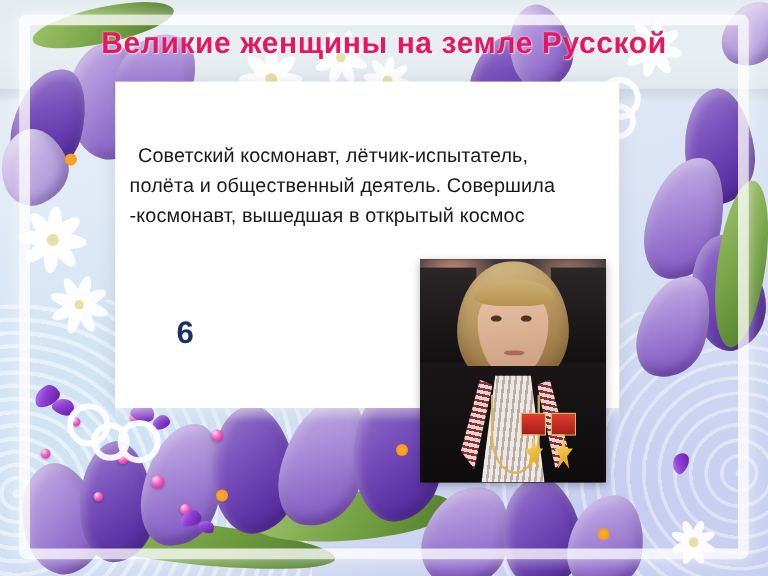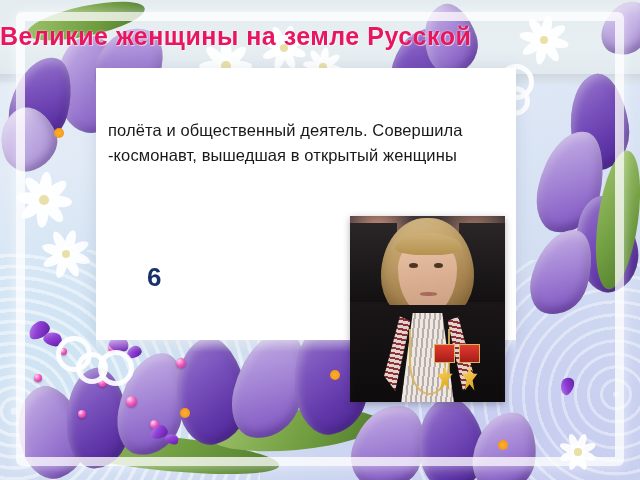--- a/index.html
+++ b/index.html
@@ -162,20 +162,21 @@
     left: 96px; top: 300px;
     width: 420px; height: 52px;
     background: linear-gradient(180deg, #ffffff 0%, rgba(255,255,255,.85) 52%, rgba(255,255,255,0) 100%);
     pointer-events: none;
   }
 
   
   .title {
     position: absolute;
     left: 0; right: 0; top: 22px;
+    text-align: center;
     font-size: 25px;
     font-weight: bold;
     letter-spacing: .5px;
     color: #e8155f;
     text-shadow: 0 0 2px rgba(255,255,255,.75), 1px 1px 0 rgba(255,255,255,.5);
     white-space: nowrap;
   }
 
   
   .body-text {
@@ -465,22 +466,23 @@
   <div class="curl" style="left:56px;top:336px;width:26px;height:26px;"></div>
   <div class="curl" style="left:76px;top:352px;width:22px;height:22px;"></div>
   <div class="curl" style="left:98px;top:350px;width:26px;height:26px;"></div>
 
   <div class="card"></div>
   <div class="card-fade"></div>
 
   <div class="title">Великие  женщины  на земле  Русской</div>
 
   <div class="body-text">
+    <div class="indent"> Советский космонавт, лётчик-испытатель,</div>
     <div>полёта и общественный деятель. Совершила</div>
-    <div>-космонавт, вышедшая в открытый женщины</div>
+    <div>-космонавт, вышедшая в открытый космос</div>
   </div>
 
   <div class="slide-number">6</div>
 
   <div class="photo">
     <div class="ph-backdrop"></div>
     <div class="ph-suit-l"></div>
     <div class="ph-suit-r"></div>
     <div class="ph-hair"></div>
     <div class="ph-face"></div>

